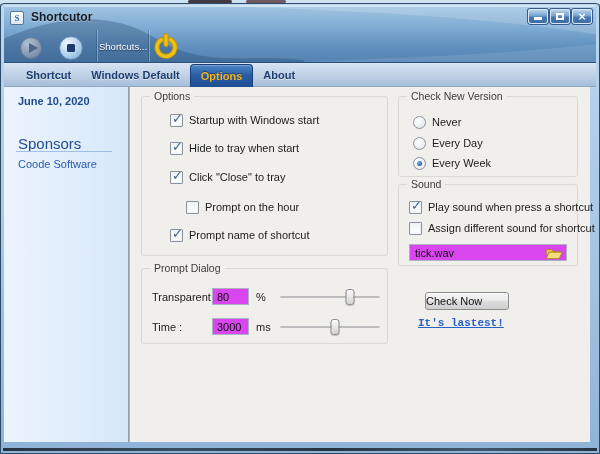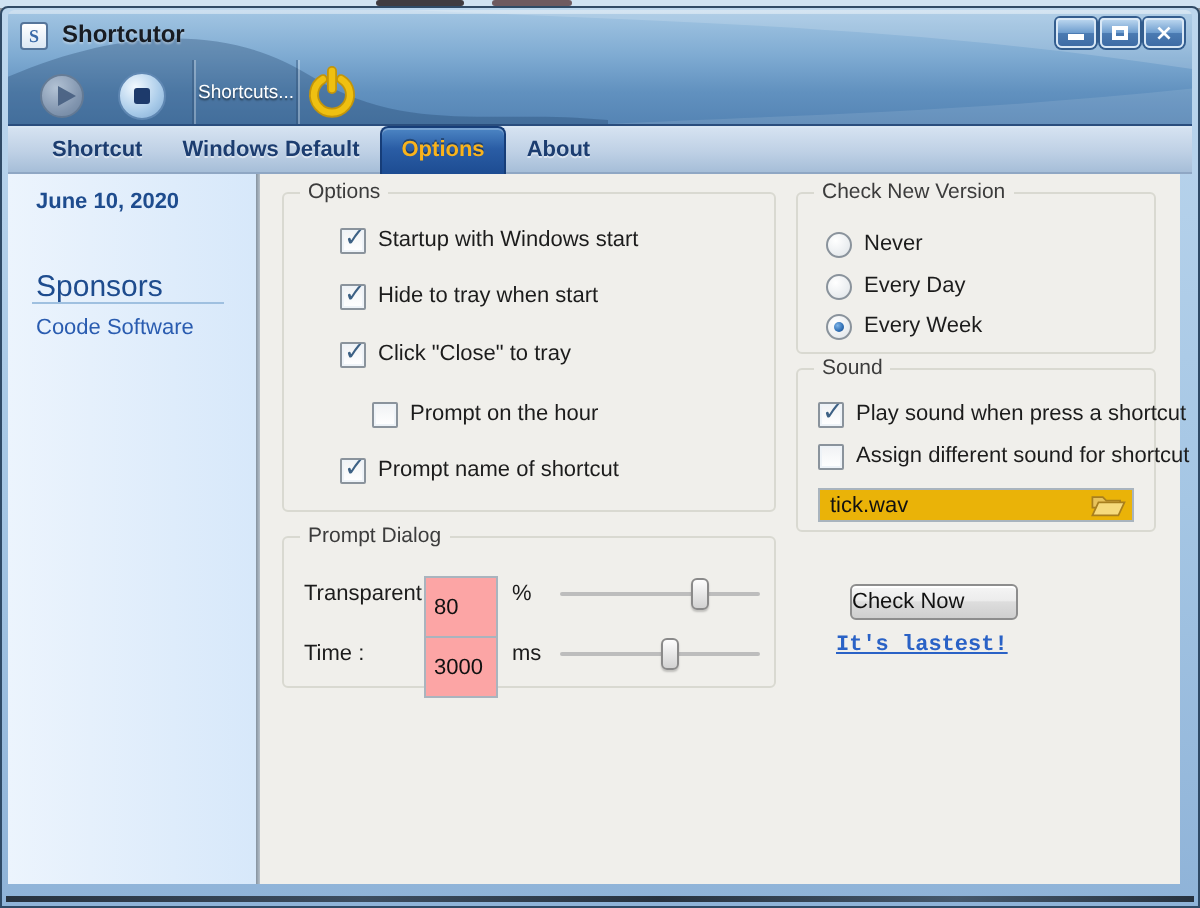--- a/index.html
+++ b/index.html
@@ -52,21 +52,21 @@
   .btn-stop::after{content:"";position:absolute;left:7px;top:7px;width:8px;height:8px;
     background:#1d3a6b;border-radius:1.5px;}
   .btn-shortcuts{position:absolute;left:95px;top:0;width:48px;height:34px;display:flex;
     flex-direction:row;align-items:center;justify-content:flex-start;padding-top:1px;cursor:default;}
   .btn-shortcuts .lbl{font-size:9.5px;color:#ffffff;text-shadow:0 1px 1px rgba(0,0,0,.55);margin-top:-1px;}
   .btn-power{position:absolute;left:149px;top:4px;width:26px;height:26px;}
 
   
   .tabstrip{position:absolute;left:3px;right:3px;top:59px;height:24px;
     background:linear-gradient(180deg,#d5e2f1 0%,#bed0e5 55%,#a6bed8 100%);
-    border-top:1px solid #d9e6f3;border-bottom:1px solid #8fa7c4;display:flex;align-items:center;padding-left:12px;}
+    border-top:1px solid #d9e6f3;border-bottom:1px solid #8fa7c4;display:flex;align-items:flex-start;padding-left:12px;}
   .tab{padding:0 10px;line-height:23px;font-size:11px;font-weight:bold;color:#1c3d70;
     text-shadow:0 1px 0 rgba(255,255,255,.5);cursor:default;}
   .tab.active{background:linear-gradient(180deg,#4d86c4 0%,#2a5da5 45%,#1d4c92 100%);
     border:1px solid #163d78;border-bottom:none;border-radius:4px 4px 0 0;
     color:#f9b31c;text-shadow:0 -1px 0 rgba(0,0,0,.35);box-shadow:inset 0 1px 0 rgba(255,255,255,.25);}
 
   
   .sidebar{position:absolute;left:3px;top:83px;width:124px;bottom:11px;
     background:linear-gradient(90deg,#ecf4fd 0%,#d7e8fa 100%);}
   .sb-date{position:absolute;left:14px;top:8px;font-size:11px;font-weight:bold;color:#1e4c8e;}
@@ -94,32 +94,32 @@
     font-size:13px;font-weight:bold;color:#3d6185;}
   .radio{position:relative;width:13px;height:13px;border:1px solid #8a939c;border-radius:50%;
     background:radial-gradient(circle at 35% 30%,#ffffff,#dfe4e8);flex:none;}
   .radio.selected::after{content:"";position:absolute;left:3px;top:3px;width:5px;height:5px;border-radius:50%;
     background:radial-gradient(circle at 35% 35%,#7db4e8,#2f6eb4 60%,#1c4a85);}
   .ctl-label{font-size:11px;color:#1c1c1c;white-space:nowrap;}
 
   
   .pd-row{position:absolute;left:0;right:0;height:20px;}
   .pd-label{position:absolute;left:10px;top:0;line-height:20px;font-size:11px;color:#1c1c1c;}
-  .pd-input{position:absolute;left:70px;top:1px;width:37px;height:31px;border:1px solid #a9b4be;
-    background:#fca5a5;font:11px "Liberation Sans",sans-serif;color:#111;padding:0 4px;}
+  .pd-input{position:absolute;left:70px;top:1px;width:37px;height:17px;border:1px solid #a9b4be;
+    background:#d946ef;font:11px "Liberation Sans",sans-serif;color:#111;padding:0 4px;}
   .pd-unit{position:absolute;left:114px;top:0;line-height:20px;font-size:11px;color:#1c1c1c;}
   .slider{position:absolute;left:138px;top:0;width:100px;height:20px;}
   .slider .track{position:absolute;left:0;right:0;top:9px;height:2px;background:#e8e8e8;
     border:1px solid #bdbdbd;border-radius:2px;}
   .slider .thumb{position:absolute;top:2px;width:9px;height:16px;border:1px solid #8a8a8a;border-radius:3px;
     background:linear-gradient(180deg,#fdfdfd,#d2d2d2);transform:translateX(-50%);box-shadow:0 1px 1px rgba(0,0,0,.2);}
 
   
   .file-box{position:absolute;left:10px;top:59px;width:158px;height:17px;border:1px solid #a9b4be;
-    background:#eab308;display:flex;align-items:center;justify-content:space-between;padding:0 3px 0 5px;}
+    background:#d946ef;display:flex;align-items:center;justify-content:space-between;padding:0 3px 0 5px;}
   .file-text{font-size:11px;color:#111;}
   .folder-btn{width:18px;height:13px;cursor:default;flex:none;}
 
   
   .check-btn{position:absolute;left:295px;top:205px;width:84px;height:18px;
     border:1px solid #8d8d8d;border-radius:3px;color:#111;text-align:left;
     font:11px/16px "Liberation Sans",sans-serif;cursor:default;
     background:linear-gradient(180deg,#f5f5f5 0%,#ececec 45%,#dddddd 50%,#cfcfcf 100%);
     box-shadow:inset 0 1px 0 #ffffff;}
   .status-link{position:absolute;left:288px;top:230px;

